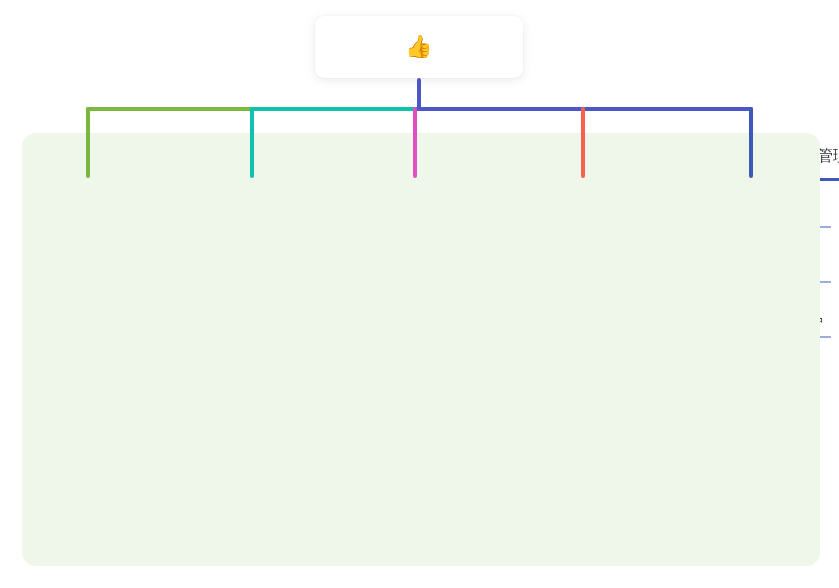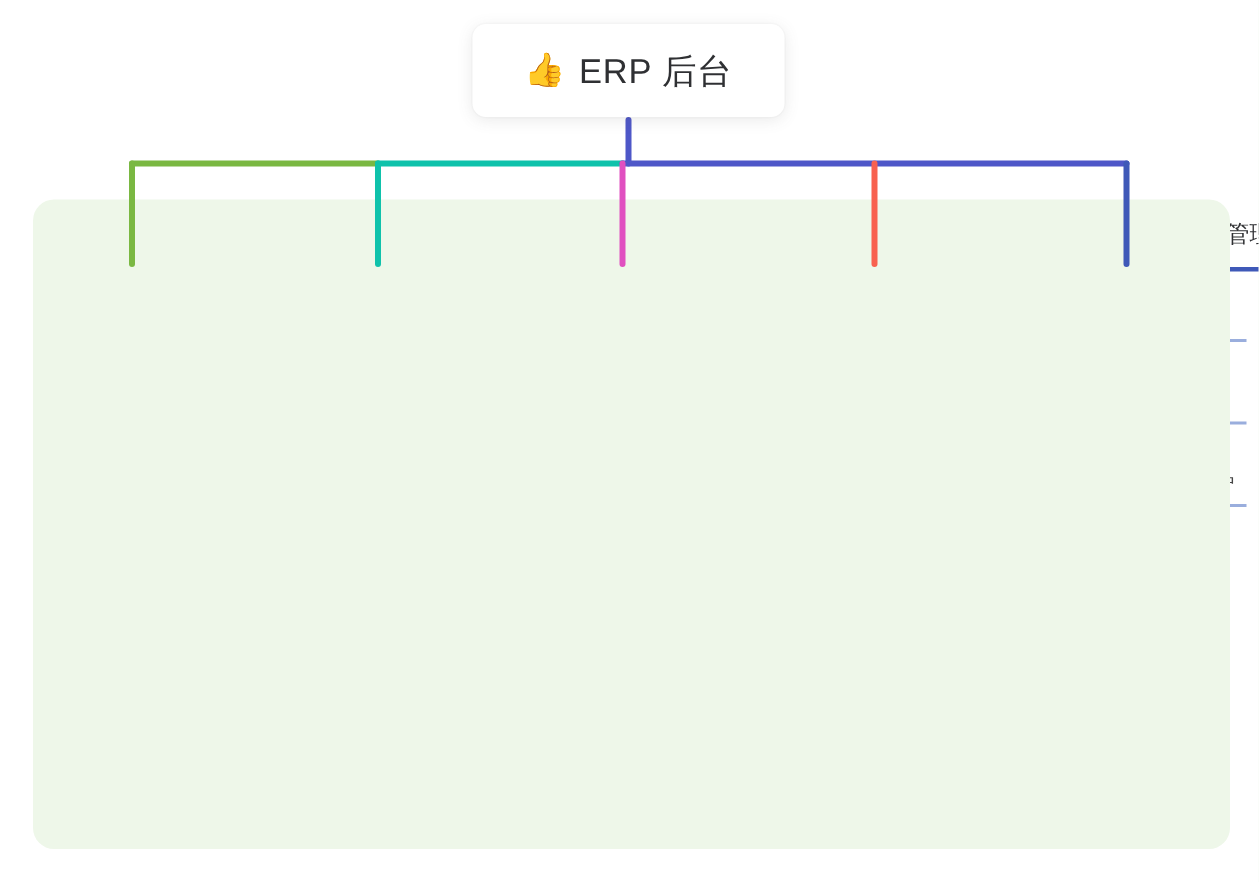--- a/index.html
+++ b/index.html
@@ -49,21 +49,20 @@
   }
   .leaf-rule{position:absolute;height:2px;}
 </style>
 </head>
 <body>
 
 <div id="stage">
 
   <div class="root-card">
     <span class="root-emoji">👍</span>
-    <span class="root-title">ERP 后台</span>
   </div>
 
   <div id="connectors">
       <div class="conn v-root" style="left: 417px; top: 78px; height: 33px; background: rgb(78, 87, 200);"></div>
       <div class="conn h-seg" style="left: 86px; top: 107px; width: 168px; background: rgb(122, 184, 66);"></div>
       <div class="conn h-seg" style="left: 250px; top: 107px; width: 167px; background: rgb(15, 194, 171);"></div>
       <div class="conn h-seg" style="left: 413px; top: 107px; width: 340px; background: rgb(78, 87, 200);"></div>
       <div class="conn v-drop" style="left: 86px; top: 107px; height: 71px; background: rgb(122, 184, 66);"></div>
       <div class="conn v-drop" style="left: 250px; top: 107px; height: 71px; background: rgb(15, 194, 171);"></div>
       <div class="conn v-drop" style="left: 413px; top: 107px; height: 71px; background: rgb(224, 80, 192);"></div>

